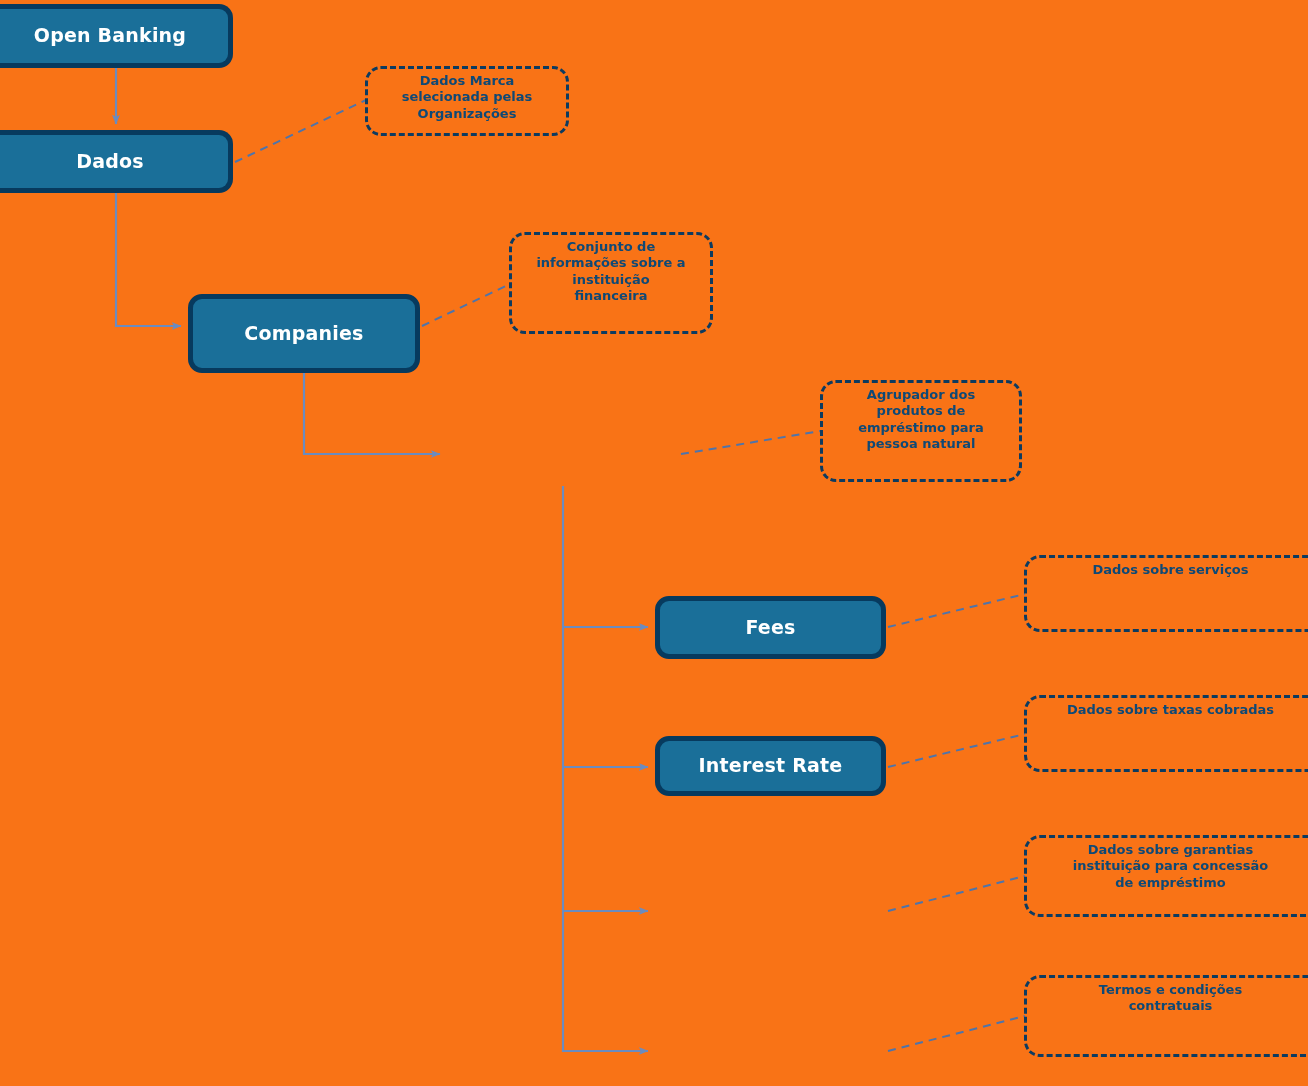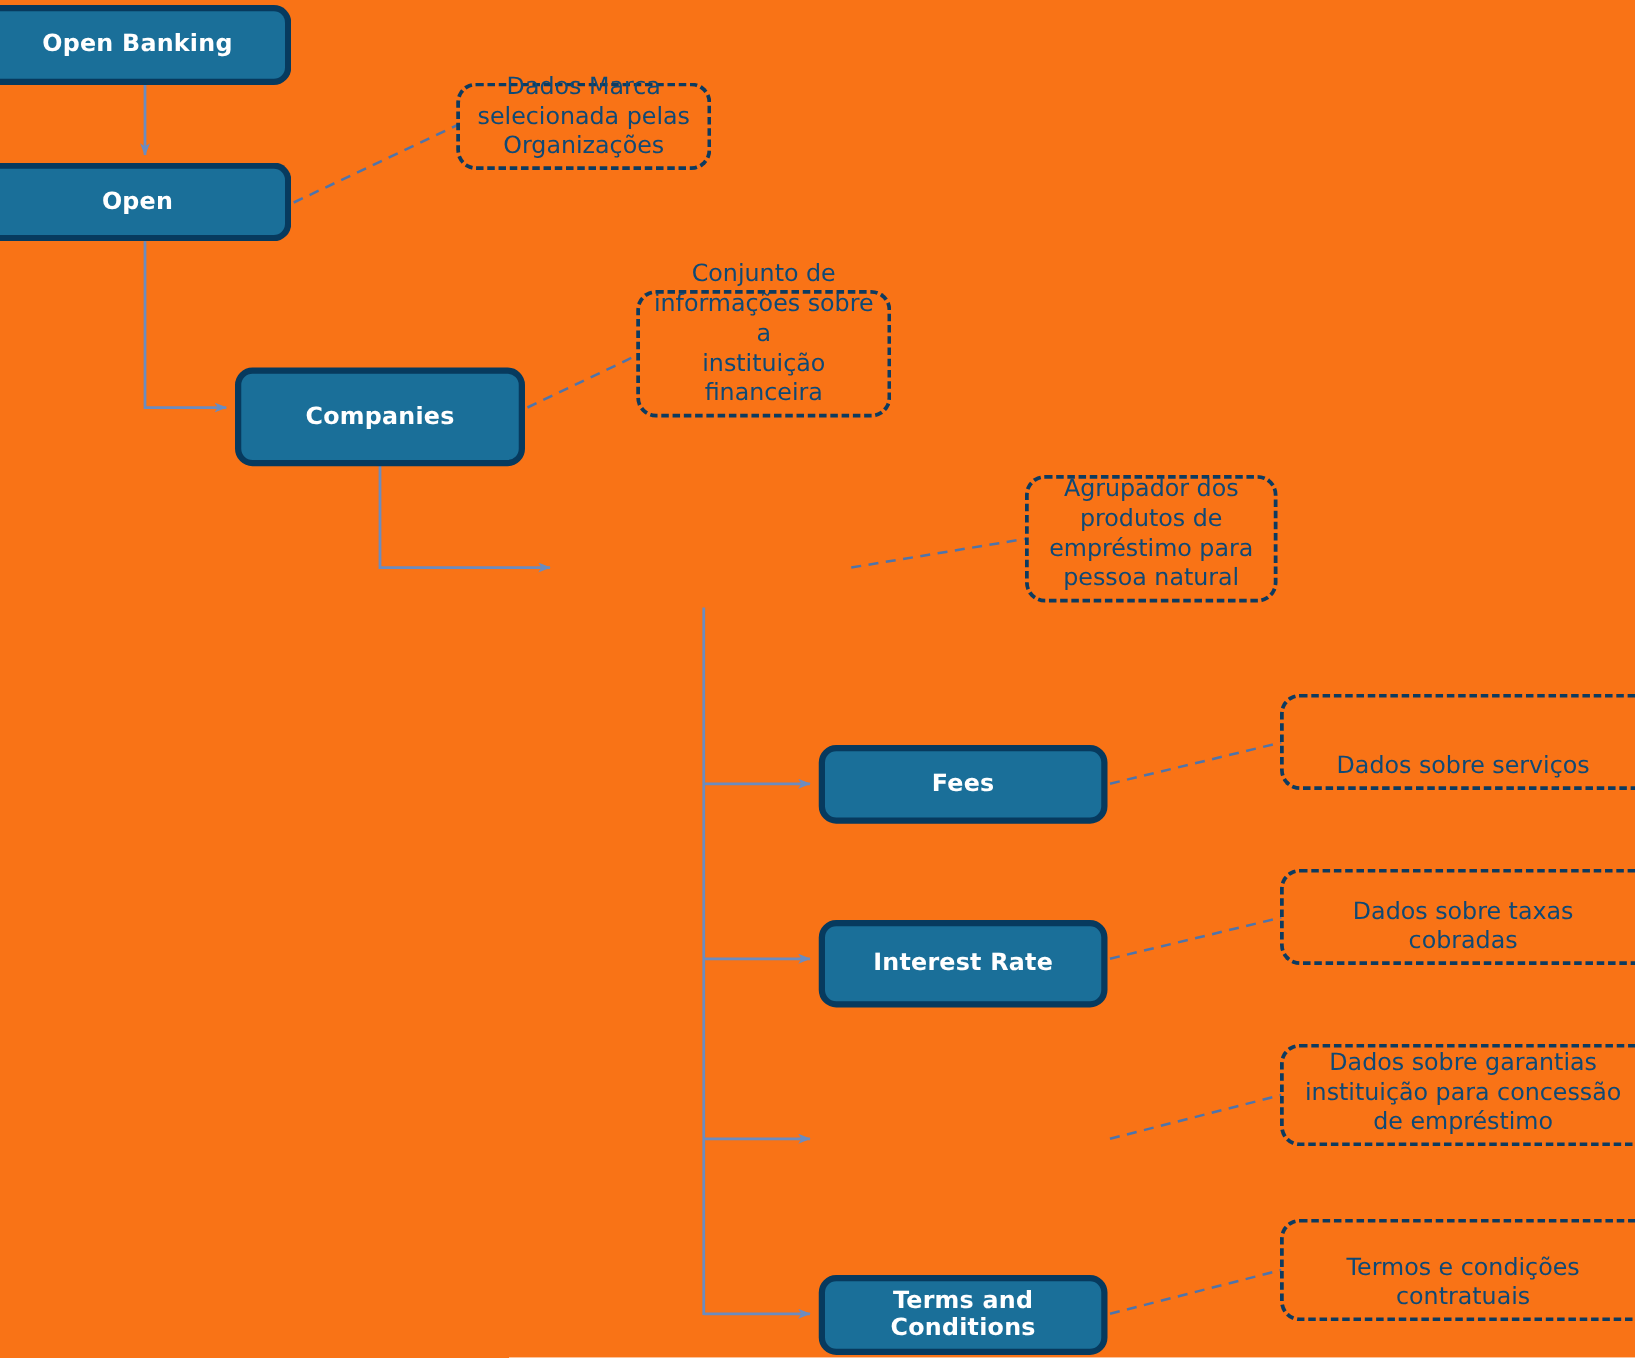--- a/index.html
+++ b/index.html
@@ -52,26 +52,26 @@
   }
 
   
   .note {
     position: absolute;
     box-sizing: border-box;
     background: transparent;
     border: 3px dashed #0d3b60;
     border-radius: 16px;
     display: flex;
-    align-items: flex-end;
+    align-items: flex-start;
     justify-content: center;
     color: #0e4976;
     font-family: "DejaVu Sans", sans-serif;
-    font-size: 19px;
-    font-weight: 400;
+    font-size: 13px;
+    font-weight: 700;
     text-align: center;
     line-height: 1.25;
     padding: 4px 10px;
     z-index: 2;
   }
   .note.clip-right {
     border-top-right-radius: 0;
     border-bottom-right-radius: 0;
     border-right: none;
   }
@@ -145,40 +145,37 @@
     <g>
       <path d="M888,1051 L1025,1016" stroke="#4e74ab" stroke-width="2" fill="none" stroke-dasharray="8 6"></path>
     </g>
   </svg>
 
   <div class="node clip-left" style="left:-8px; top:4px; width:241px; height:64px;">
     <span>Open Banking</span>
   </div>
 
   <div class="node clip-left" style="left:-8px; top:130px; width:241px; height:63px;">
-    <span>Open</span>
+    <span>Dados</span>
   </div>
 
   <div class="node" style="left:188px; top:294px; width:232px; height:79px;">
     <span>Companies</span>
   </div>
 
 
   <div class="node" style="left:655px; top:596px; width:231px; height:63px;">
     <span>Fees</span>
   </div>
 
-  <div class="node" style="left:655px; top:736px; width:231px; height:70px;">
+  <div class="node" style="left:655px; top:736px; width:231px; height:60px;">
     <span>Interest Rate</span>
   </div>
 
 
-  <div class="node" style="left:655px; top:1020px; width:231px; height:64px;">
-    <span>Terms and Conditions</span>
-  </div>
 
   <div class="note" style="left:365px; top:66px; width:204px; height:70px;">
     <span class="note-text">Dados Marca
 selecionada pelas
 Organizações</span>
   </div>
 
   <div class="note" style="left:509px; top:232px; width:204px; height:102px;">
     <span class="note-text">Conjunto de
 informações sobre a

